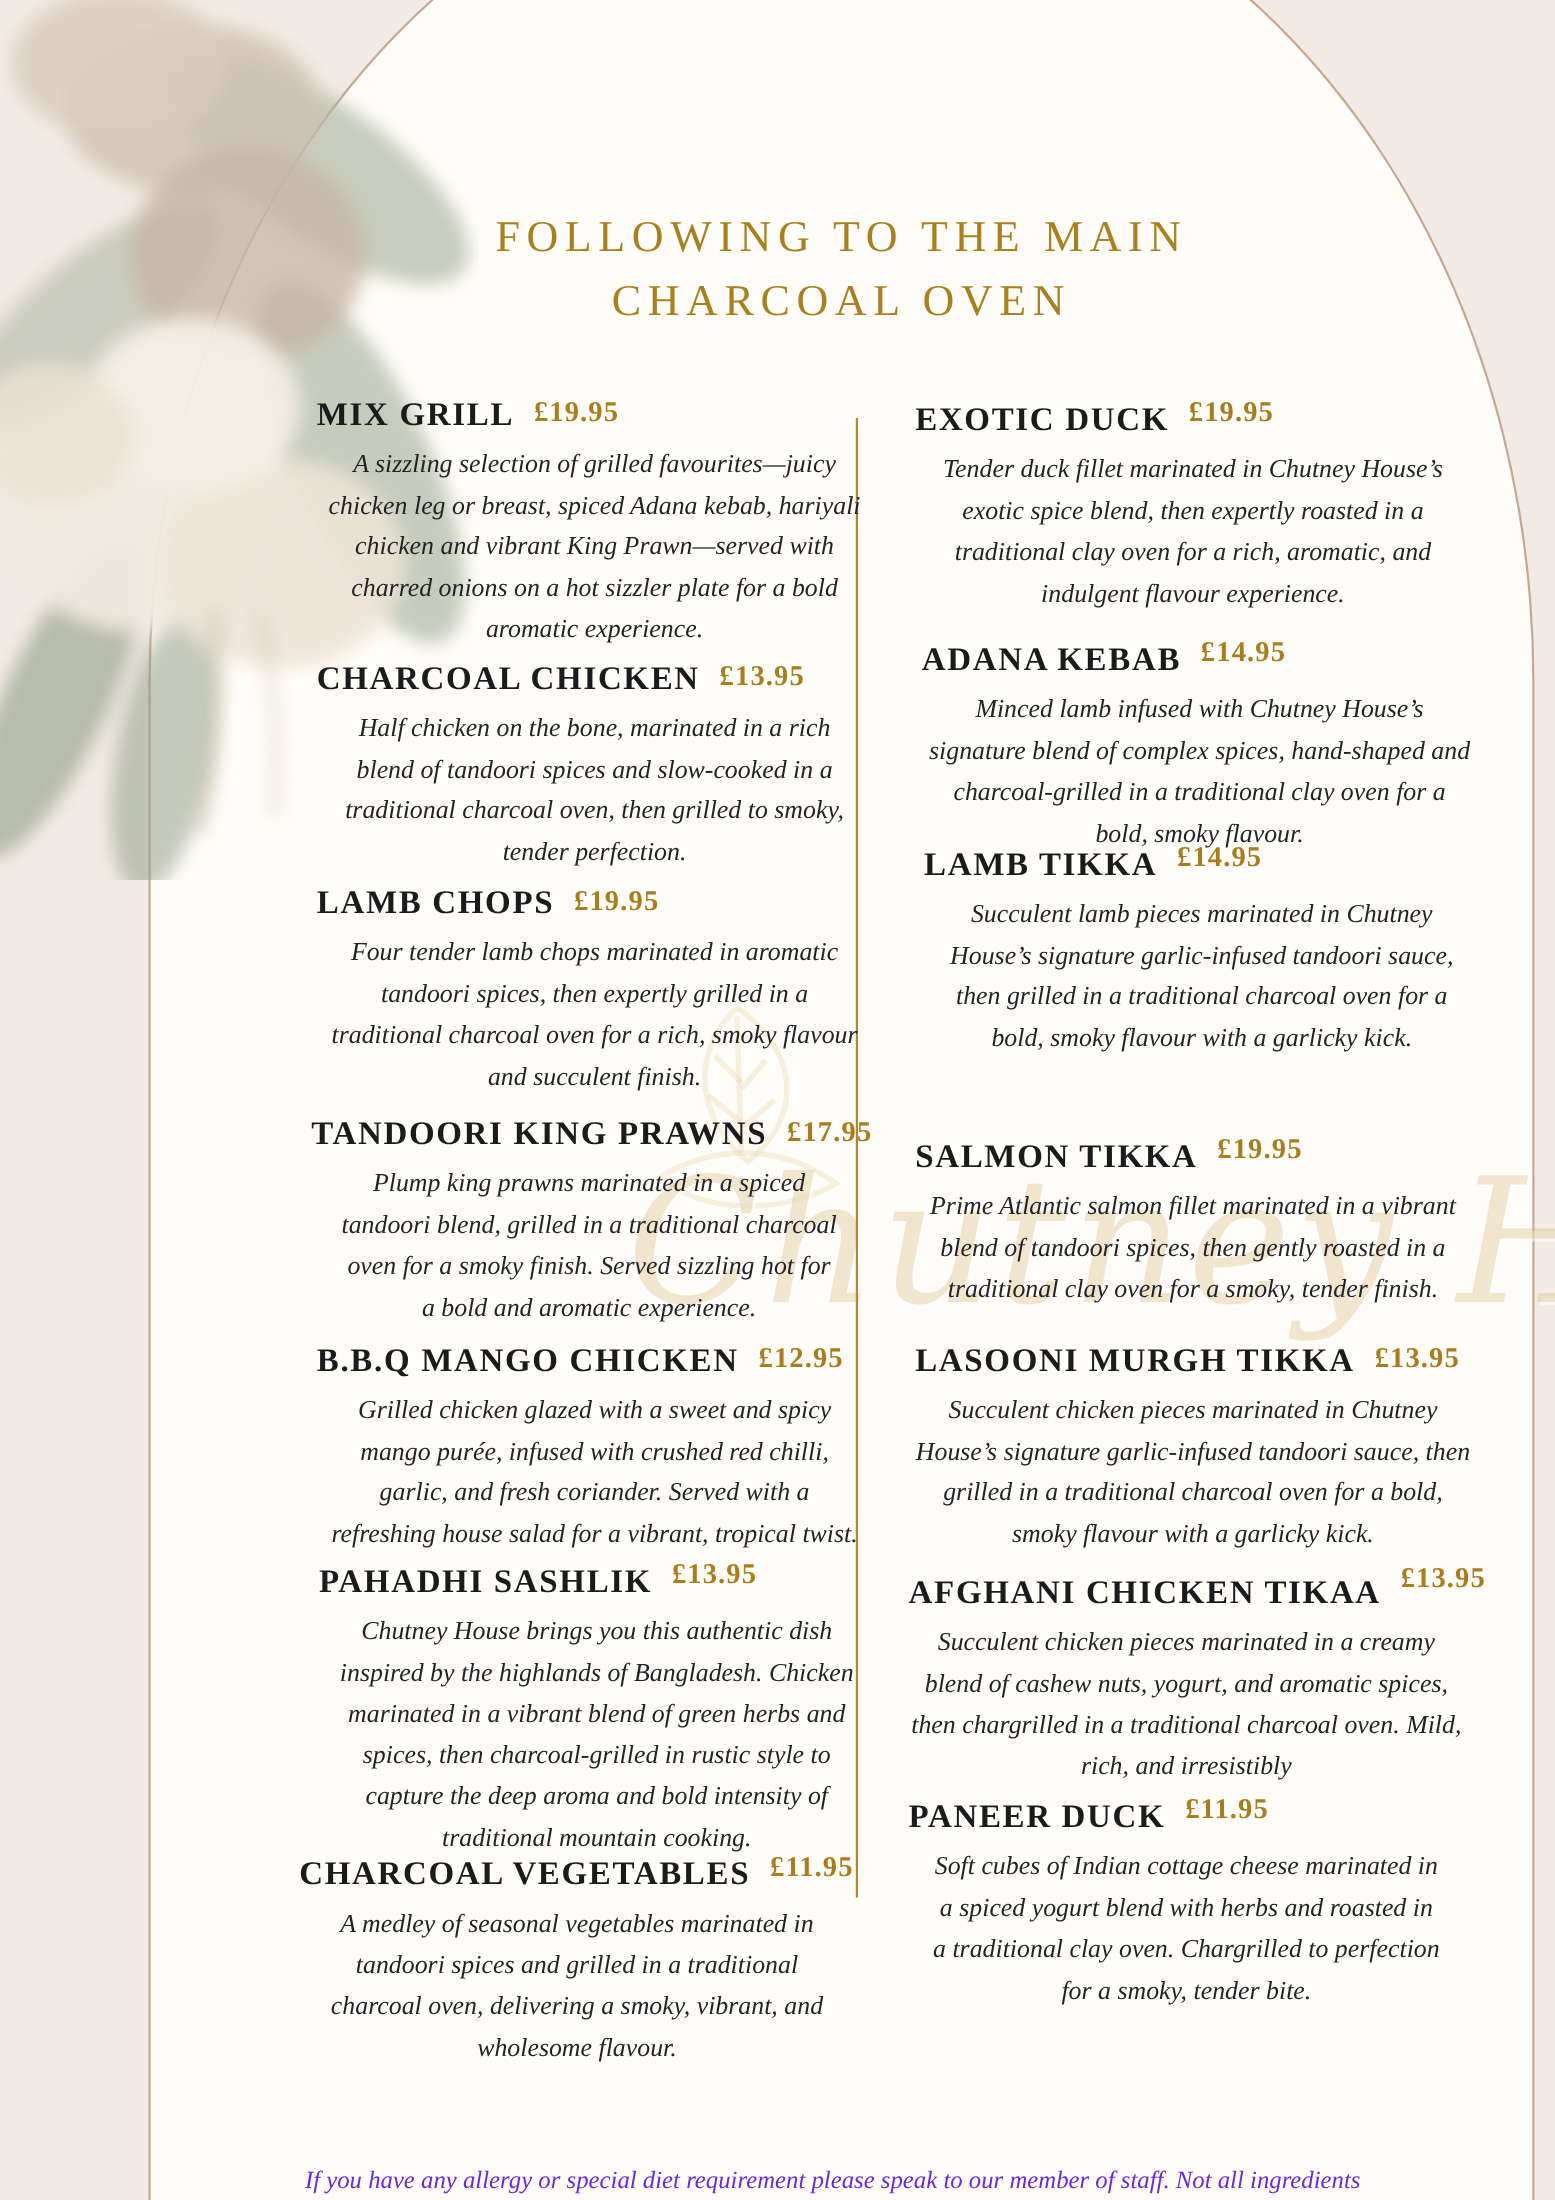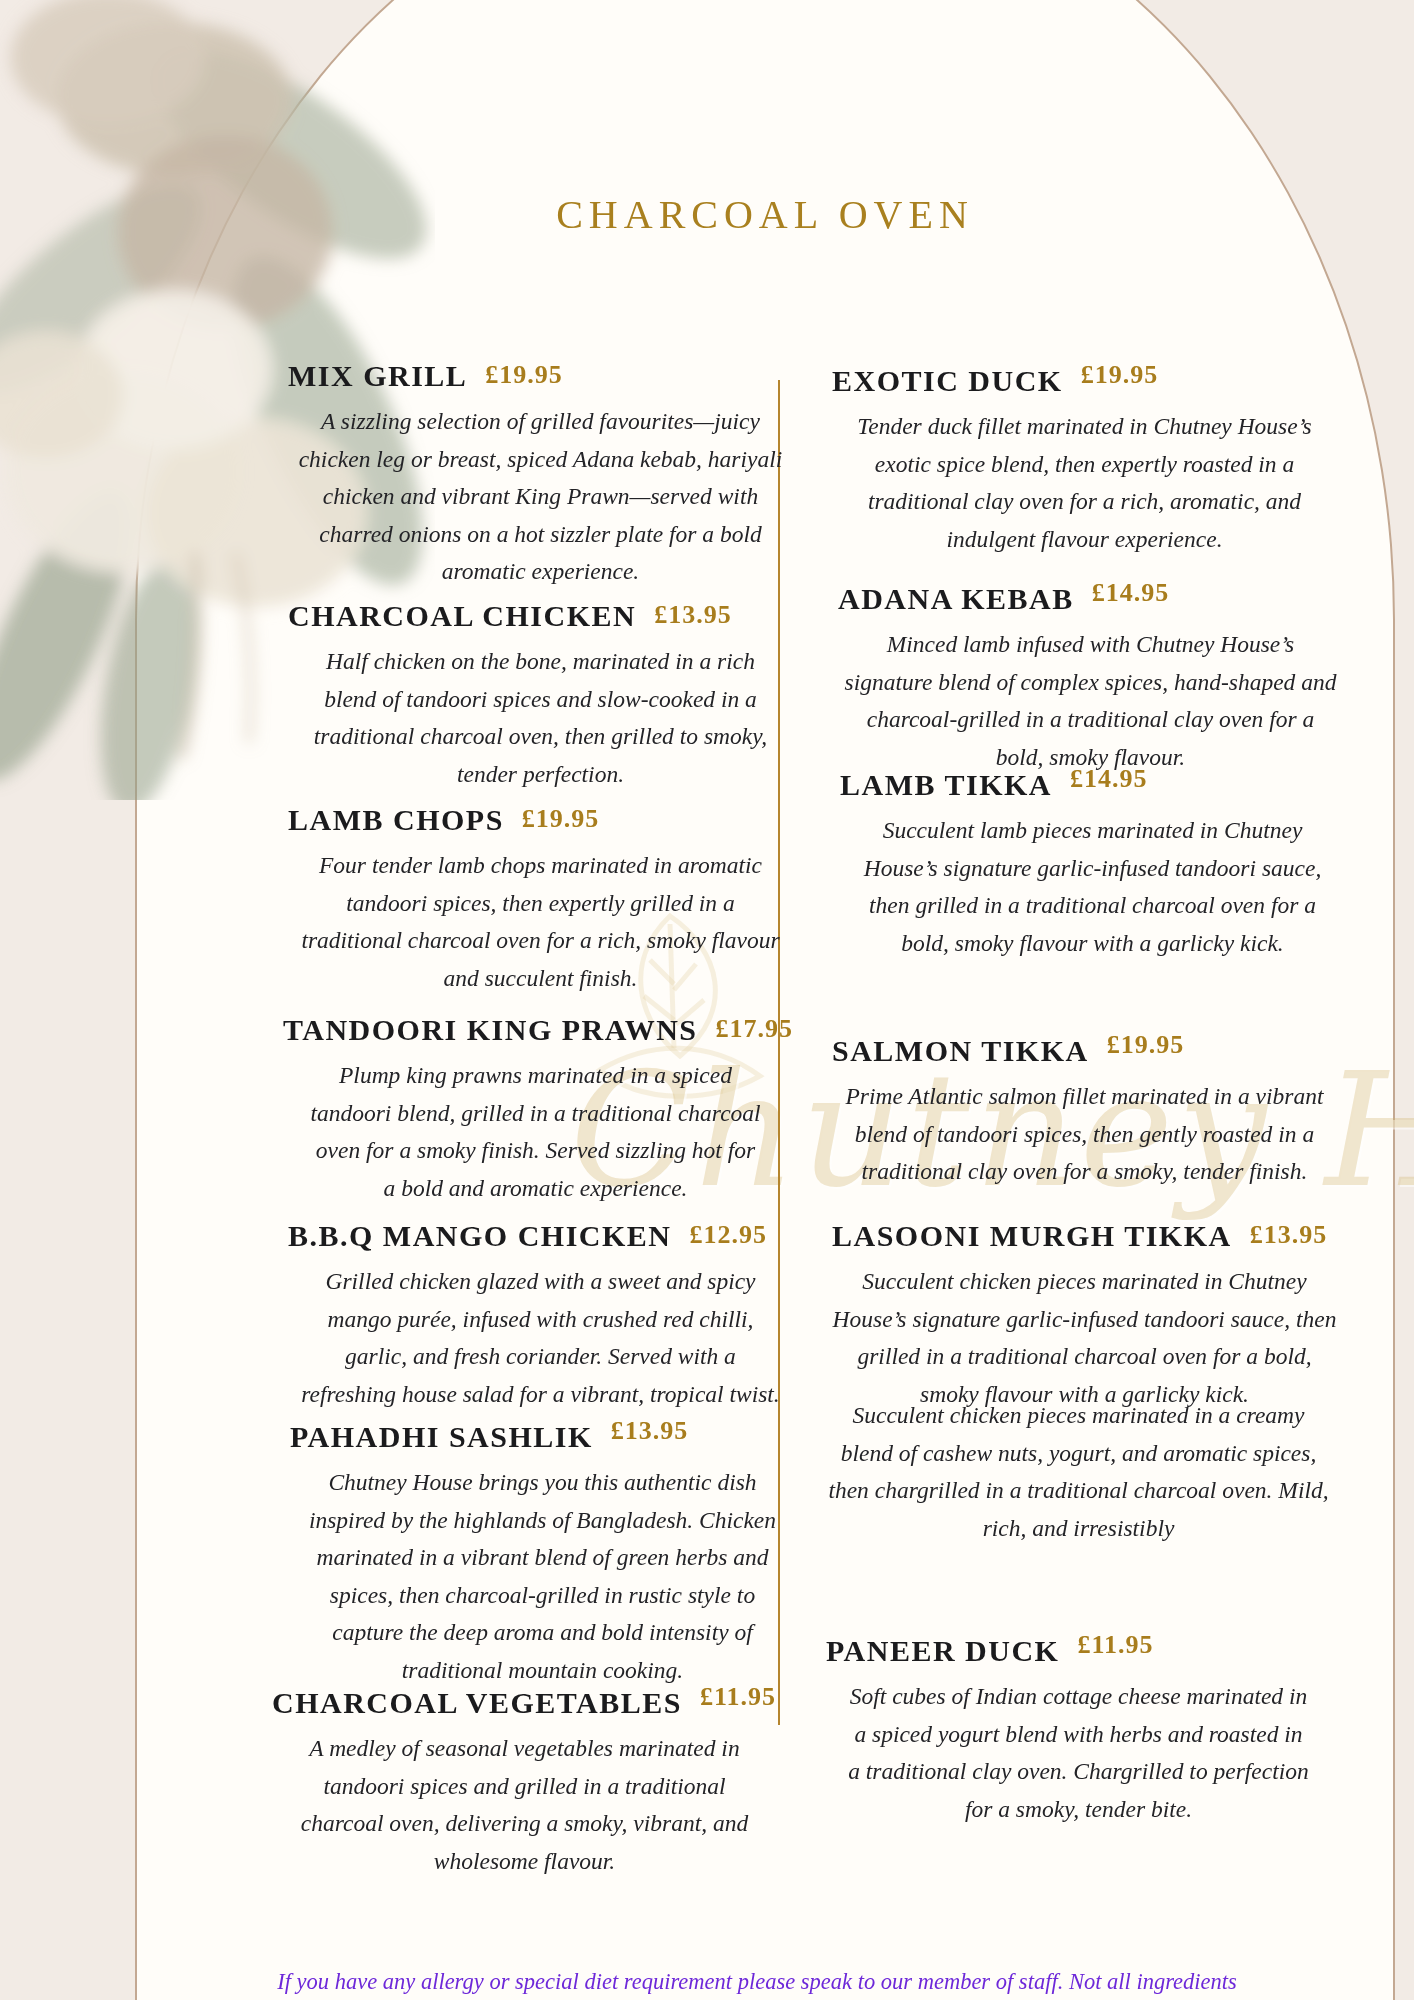--- a/index.html
+++ b/index.html
@@ -125,20 +125,21 @@
         <path d="M65 8 C 90 25, 98 55, 70 78 C 48 60, 42 30, 65 8 Z"></path>
         <path d="M65 12 L 67 74"></path>
         <path d="M55 30 L 67 42 M78 32 L 67 45 M52 48 L 67 60 M82 50 L 68 62"></path>
         <path d="M30 85 C 55 70, 85 70, 110 88 C 85 102, 50 102, 30 85 Z"></path>
       </g>
     </svg>
     <div class="wm-text">Chutney House</div>
   </div>
 
   <div class="title">
+    <div>FOLLOWING TO THE MAIN</div>
     <div>CHARCOAL OVEN</div>
   </div>
 
   <div class="divider"></div>
 
   <div class="item l1">
     <div class="head"><span class="nm">MIX GRILL</span><span class="pr">£19.95</span></div>
     <div class="desc">A sizzling selection of grilled favourites—juicy
 chicken leg or breast, spiced Adana kebab, hariyali
 chicken and vibrant King Prawn—served with
@@ -229,20 +230,21 @@
 
   <div class="item r5">
     <div class="head"><span class="nm">LASOONI MURGH TIKKA</span><span class="pr">£13.95</span></div>
     <div class="desc">Succulent chicken pieces marinated in Chutney
 House’s signature garlic-infused tandoori sauce, then
 grilled in a traditional charcoal oven for a bold,
 smoky flavour with a garlicky kick.</div>
   </div>
 
   <div class="item r6">
+    <div class="head"><span class="nm">AFGHANI CHICKEN TIKAA</span><span class="pr hi">£13.95</span></div>
     <div class="desc">Succulent chicken pieces marinated in a creamy
 blend of cashew nuts, yogurt, and aromatic spices,
 then chargrilled in a traditional charcoal oven. Mild,
 rich, and irresistibly</div>
   </div>
 
   <div class="item r7">
     <div class="head"><span class="nm">PANEER DUCK</span><span class="pr mid">£11.95</span></div>
     <div class="desc">Soft cubes of Indian cottage cheese marinated in
 a spiced yogurt blend with herbs and roasted in

